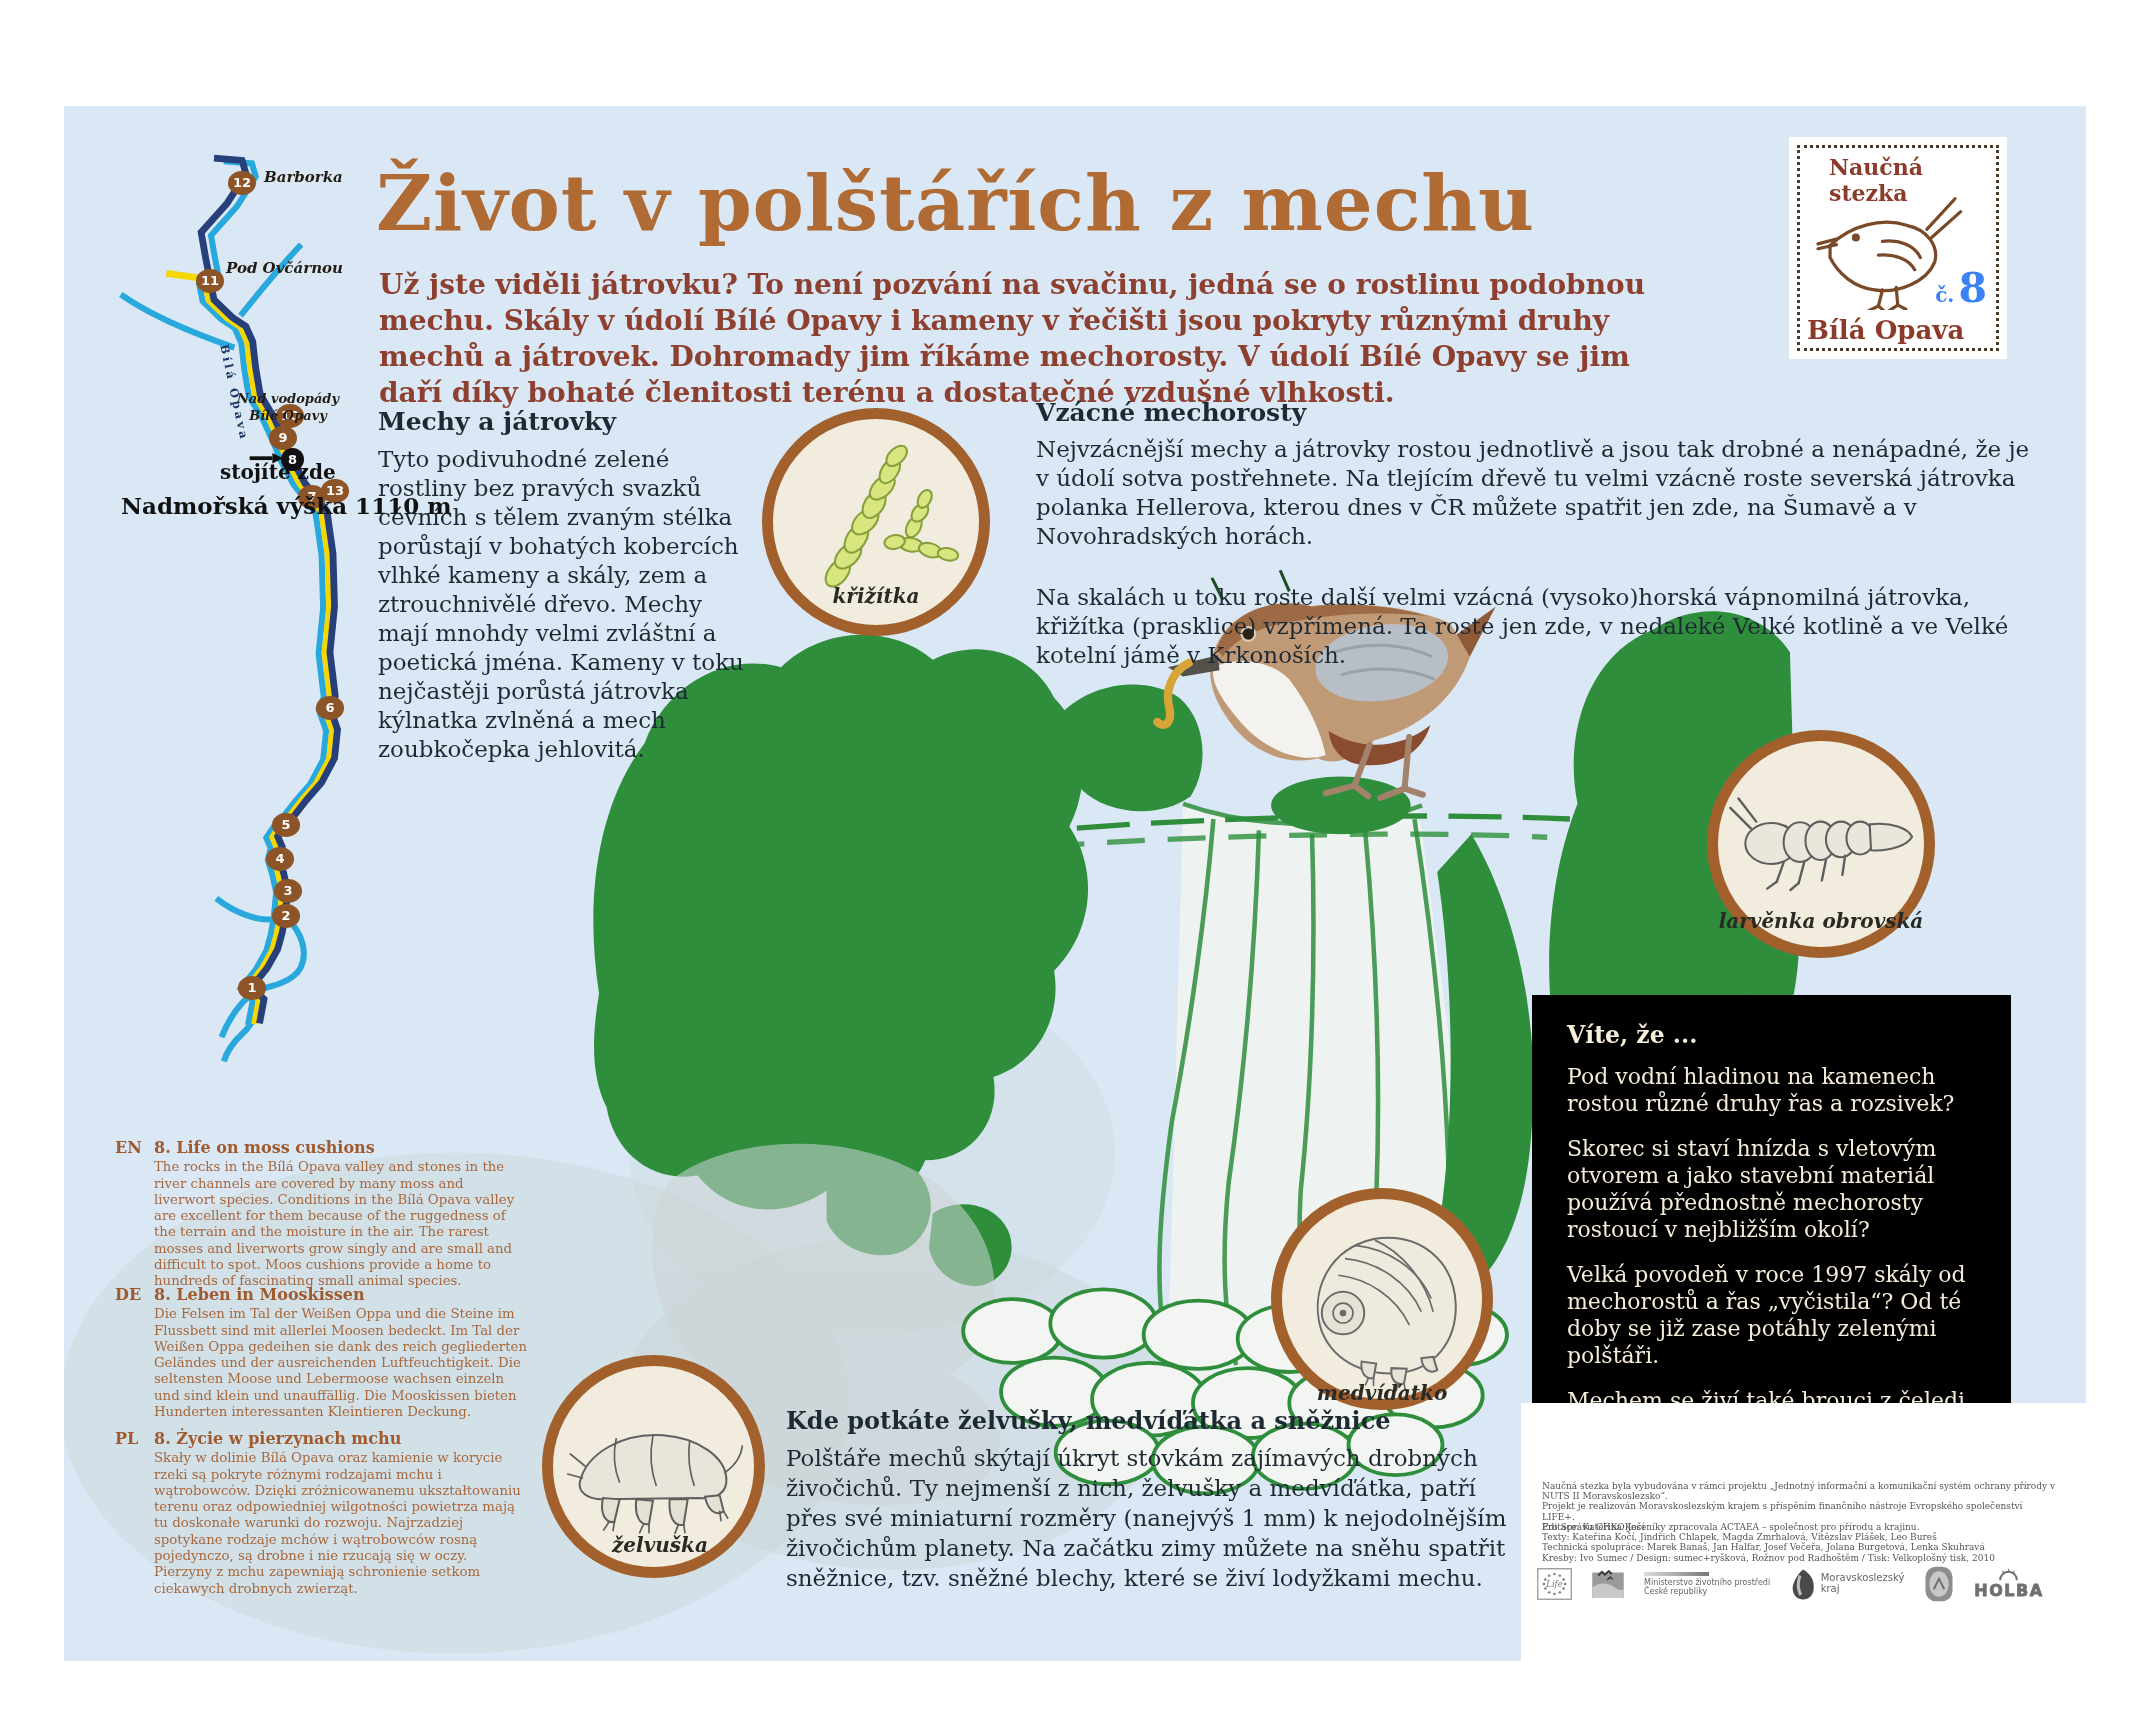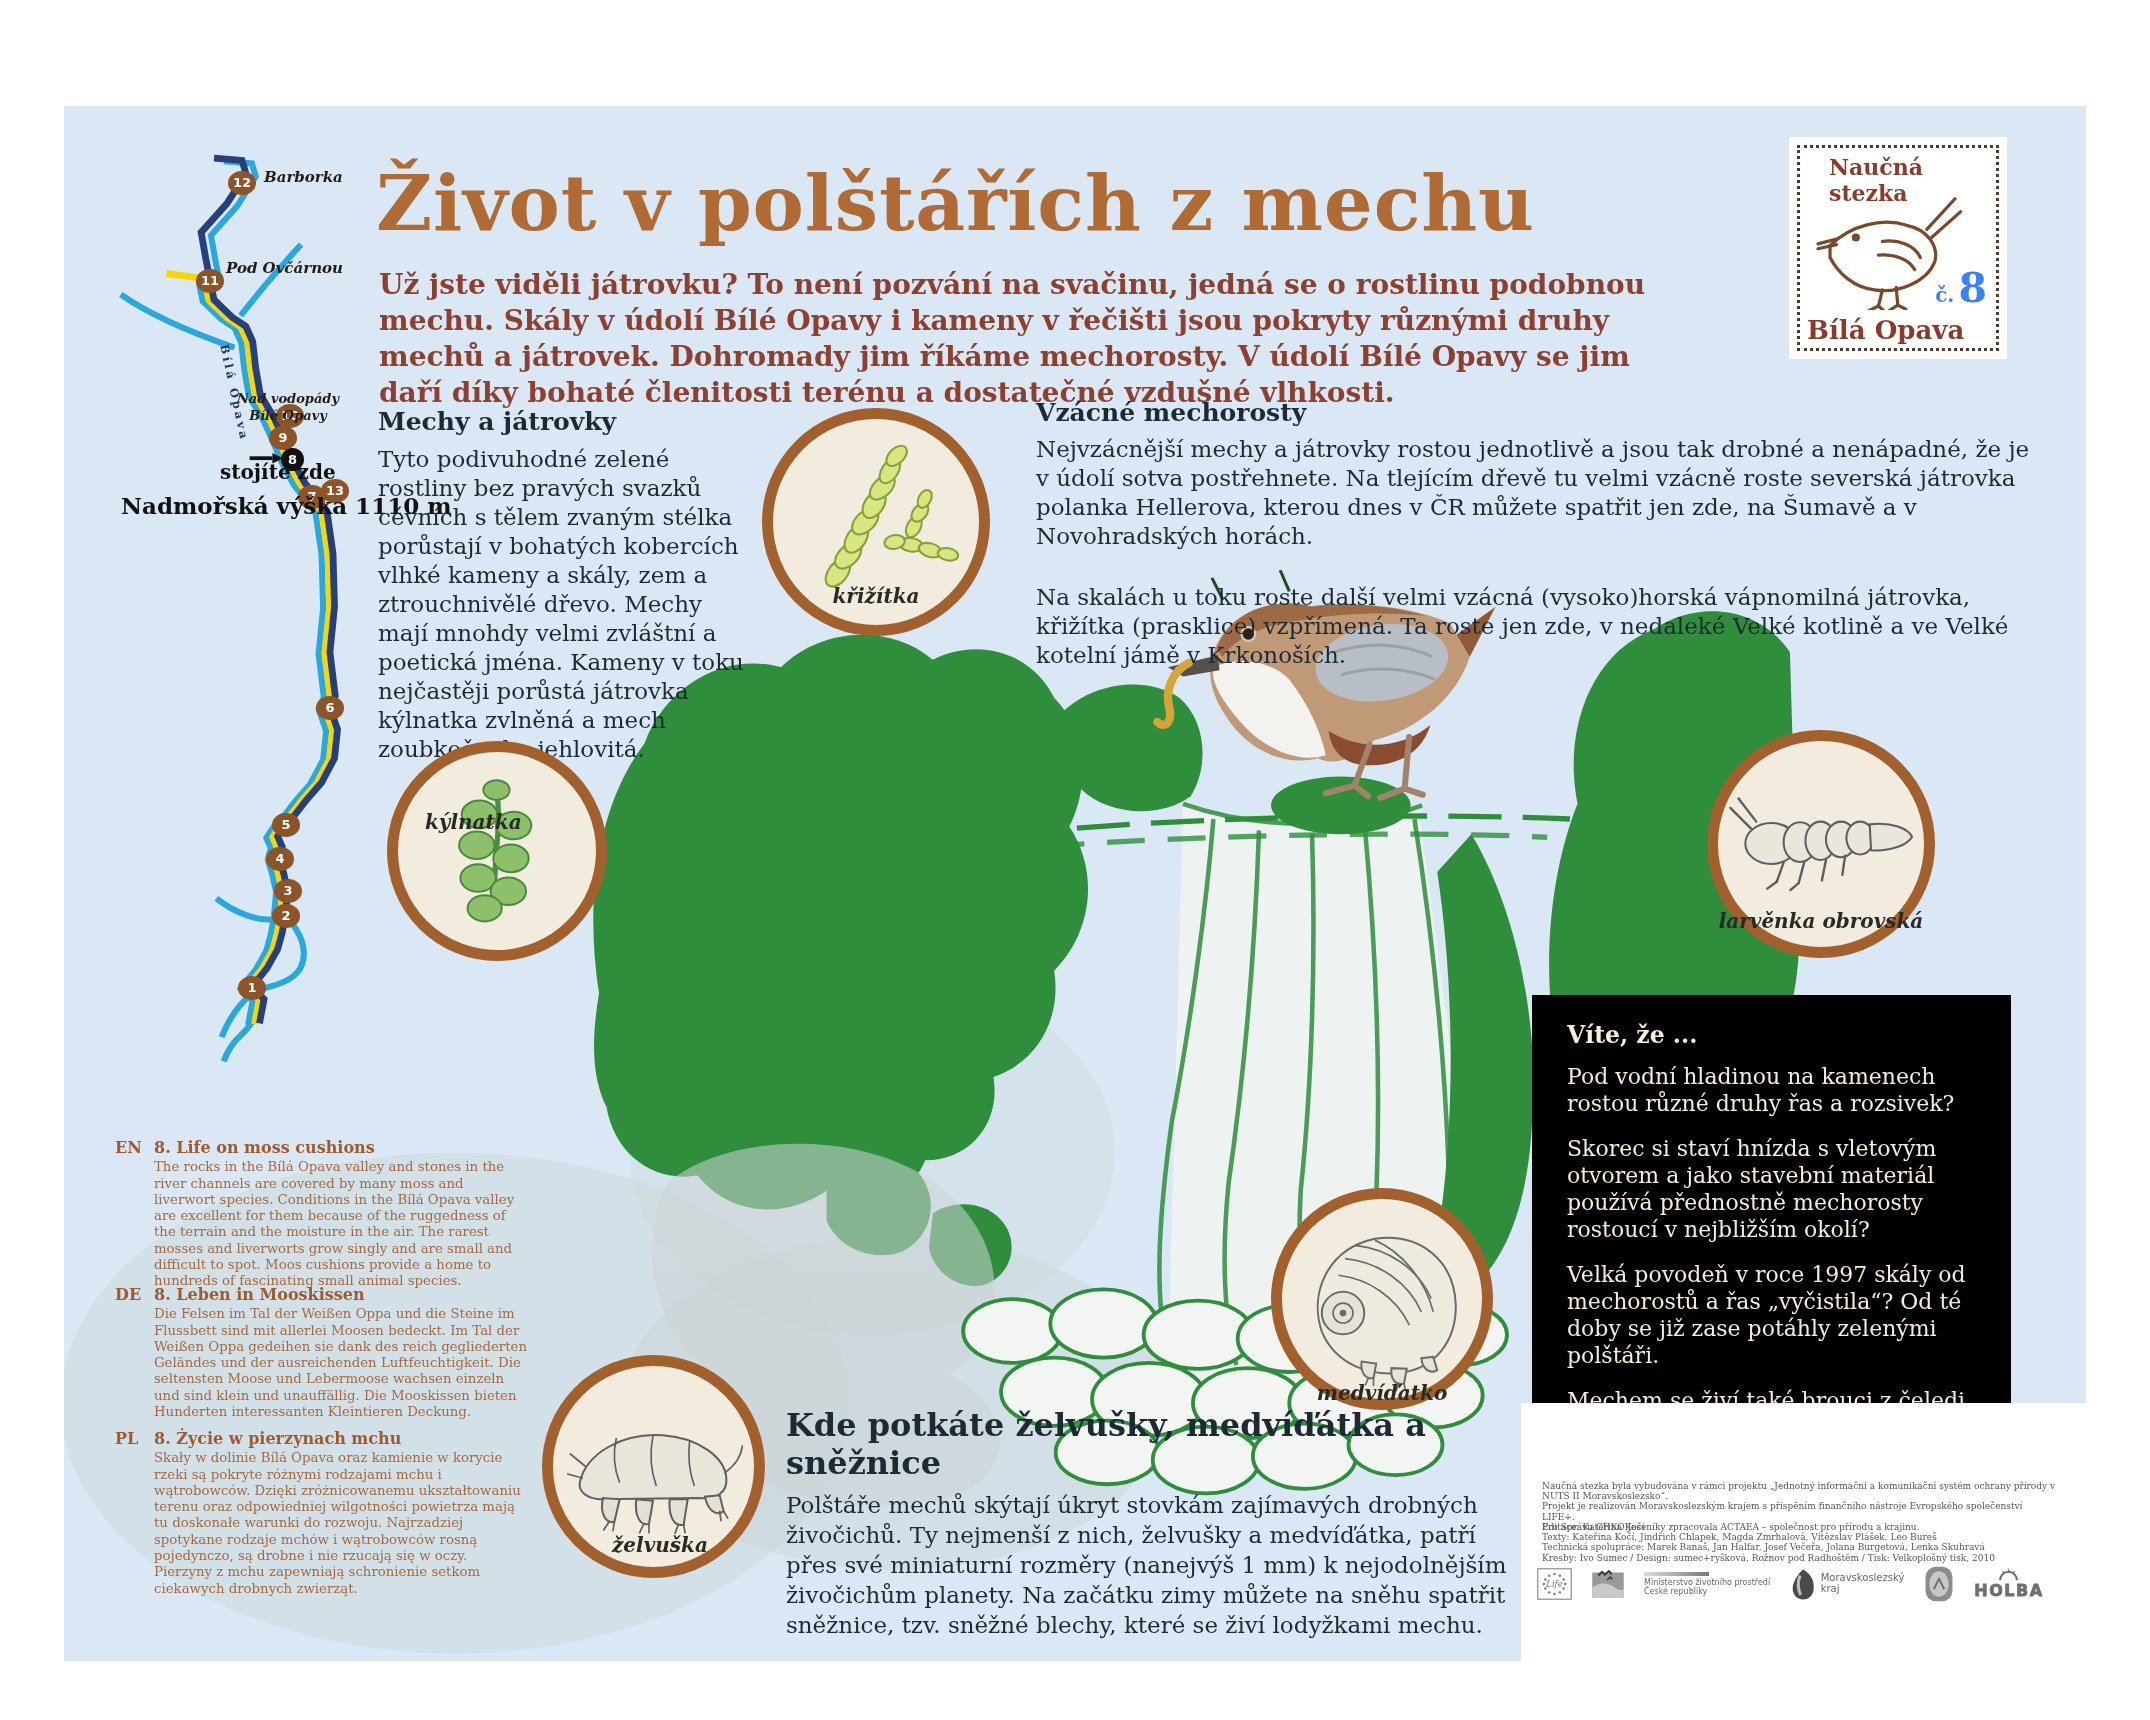--- a/index.html
+++ b/index.html
@@ -22,21 +22,21 @@
   .stamp-name{position:absolute;left:18px;bottom:13.7px;font-size:26px;font-weight:bold;color:#8c3a2a;}
 
   .sec-h{font-weight:bold;color:#1e2a33;}
   .mechy{position:absolute;left:378px;top:407px;width:373px;}
   .mechy .sec-h{font-size:25px;margin-bottom:9px;}
   .mechy .sec-b{font-size:23px;line-height:29px;}
   .vzacne{position:absolute;left:1036px;top:398px;width:994px;}
   .vzacne .sec-h{font-size:25px;margin-bottom:7.6px;}
   .vzacne p{font-size:23px;line-height:29px;margin:0 0 32px 0;}
   .kde{position:absolute;left:786px;top:1406px;width:743px;}
-  .kde .sec-h{font-size:32px;margin-bottom:7.6px;}
+  .kde .sec-h{font-size:24px;margin-bottom:7.6px;}
   .kde .sec-b{font-size:23px;line-height:30px;}
 
   .vite{position:absolute;left:1532px;top:995px;width:479px;height:495px;background:#000000;box-sizing:border-box;
         padding:26px 32px 0 35px;color:#f5ecd9;}
   .vite .vh{font-size:23.5px;font-weight:bold;color:#f7eeda;margin-bottom:13.7px;}
   .vite p{font-size:22px;line-height:27px;margin:0 0 18px 0;}
 
   .trans{position:absolute;left:115px;width:425px;color:#a8683e;}
   .t-en{top:1138px;} .t-de{top:1285px;} .t-pl{top:1429px;}
   .t-code{position:absolute;left:0;top:0;font-size:16px;font-weight:bold;color:#a05a2e;}
@@ -293,36 +293,20 @@
         <ellipse cx="222" cy="117" rx="14" ry="9" transform="rotate(-62 222 117)"></ellipse>
         <ellipse cx="202" cy="184" rx="17" ry="10" transform="rotate(8 202 184)"></ellipse>
         <ellipse cx="230" cy="192" rx="17" ry="10" transform="rotate(16 230 192)"></ellipse>
         <ellipse cx="256" cy="198" rx="15" ry="9" transform="rotate(10 256 198)"></ellipse>
         <ellipse cx="178" cy="180" rx="15" ry="10" transform="rotate(-10 178 180)"></ellipse>
       </g>
     </svg>
     <span class="sp-label l-kriz">křižítka</span>
   </div>
 
-  <div class="circle c-kyl">
-    <svg width="197" height="197" viewBox="0 0 300 300">
-      <path d="M150,60 C160,120 140,180 150,250" stroke="#47913c" stroke-width="8" fill="none"></path>
-      <g fill="#8cc06b" stroke="#4a8a3b" stroke-width="3">
-        <ellipse cx="150" cy="58" rx="20" ry="15"></ellipse>
-        <ellipse cx="124" cy="95" rx="27" ry="21"></ellipse>
-          <ellipse cx="176" cy="112" rx="27" ry="21"></ellipse>
-        <ellipse cx="120" cy="142" rx="27" ry="21"></ellipse>
-          <ellipse cx="172" cy="162" rx="27" ry="21"></ellipse>
-        <ellipse cx="122" cy="192" rx="27" ry="21"></ellipse>
-          <ellipse cx="168" cy="212" rx="27" ry="21"></ellipse>
-        <ellipse cx="132" cy="238" rx="26" ry="20"></ellipse>
-      </g>
-    </svg>
-    <span class="sp-label l-kyl">kýlnatka</span>
-  </div>
 
   <div class="circle c-larv">
     <svg width="205" height="205" viewBox="0 0 300 300">
       <g fill="#e9e6dc" stroke="#5e5e5e" stroke-width="3">
         <ellipse cx="78" cy="150" rx="38" ry="30"></ellipse>
         <ellipse cx="120" cy="148" rx="24" ry="29"></ellipse>
           <ellipse cx="150" cy="146" rx="22" ry="28"></ellipse>
         <ellipse cx="180" cy="144" rx="22" ry="26"></ellipse>
           <ellipse cx="208" cy="142" rx="20" ry="24"></ellipse>
         <path d="M222,122 C255,118 278,128 284,140 C278,152 252,162 224,160 Z"></path>

